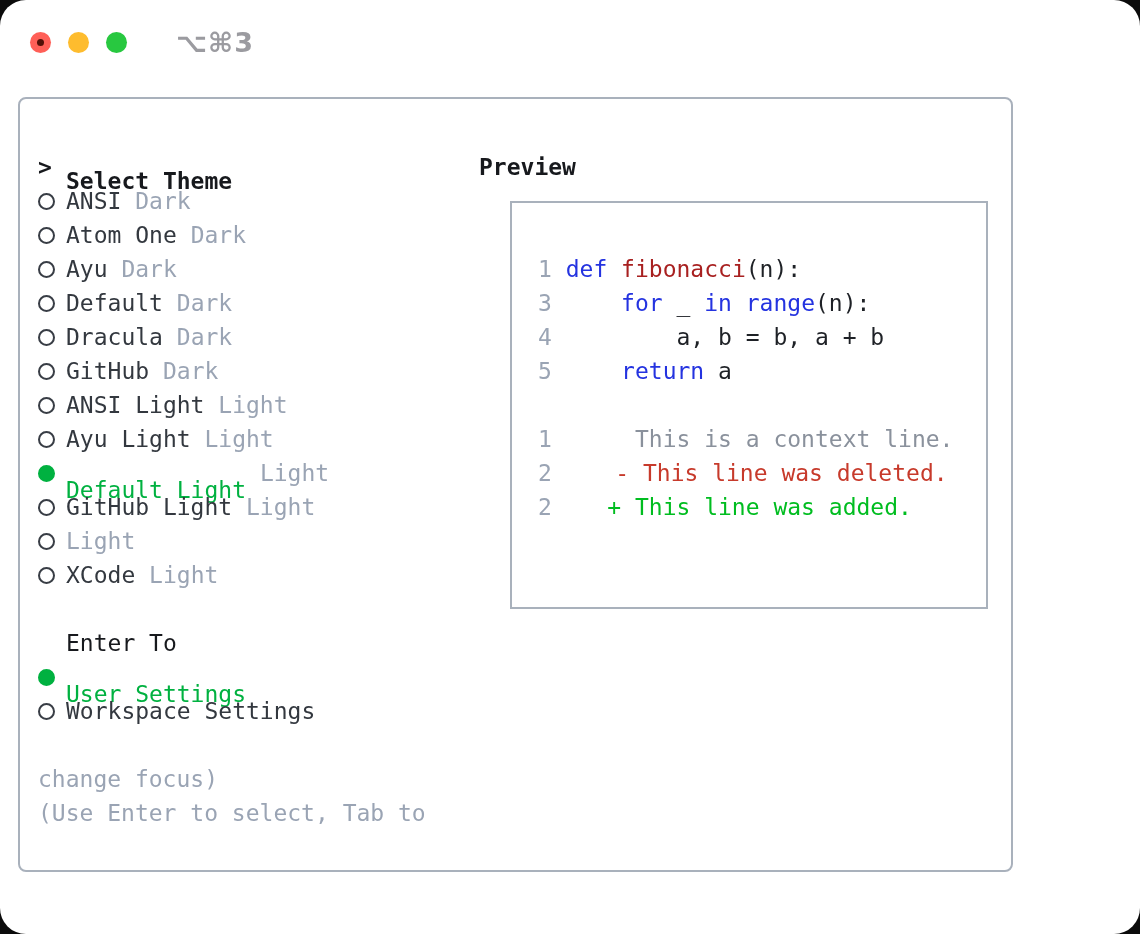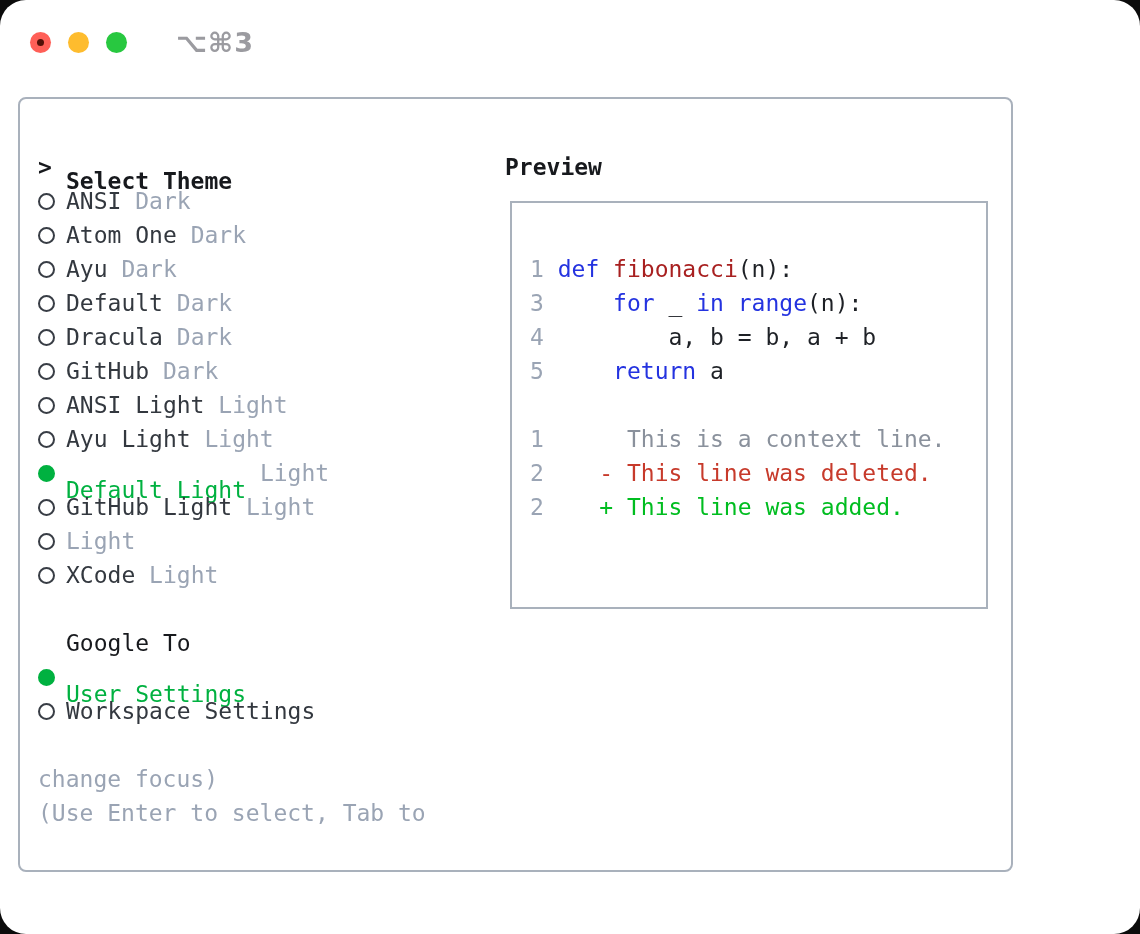--- a/index.html
+++ b/index.html
@@ -33,35 +33,35 @@
   .radio.on{background:var(--accent-green);border-color:var(--accent-green);}
   .hdr{font-weight:bold;color:var(--header-text);margin-top:27px;}
   .item-name{color:var(--item-text);}
   .item-name.sel{color:var(--accent-green);margin-top:33px;}
   .variant{color:var(--muted);}
   .apply-title{color:var(--header-text);}
   .spacer{height:34px;}
   .hint{color:var(--muted);height:34px;line-height:34px;white-space:pre;}
   
   .preview-title{
-    position:absolute;left:485px;top:51px;height:34px;line-height:34px;
+    position:absolute;left:459px;top:51px;height:34px;line-height:34px;
     font-size:23px;font-weight:bold;color:var(--header-text);
   }
   .preview-box{
     position:absolute;left:490px;top:102px;width:478px;height:408px;
-    border:2px solid var(--border-gray);box-sizing:border-box;background:#fff;
+    border:2px solid var(--border-gray);box-sizing:border-box;background:#fff;padding-left:8px;
   }
   .code{padding:49px 0 0 18px;font-size:23px;}
   .pline{height:34px;line-height:34px;white-space:pre;}
   .c-num{color:var(--muted);}
   .c-plain{color:var(--code-text);}
   .c-kw{color:var(--keyword-blue);}
   .c-fn{color:var(--function-red);}
   .c-ctx{color:var(--context-gray);text-align:right;}
-  .c-del{color:var(--deleted-red);}
+  .c-del{color:var(--deleted-red);margin-left:8px;}
   .c-add{color:var(--added-green);}
 </style>
 </head>
 <body>
 
 <div class="window">
 
   <div class="titlebar">
     <span class="light light-red">
       <span class="unsaved-dot"></span>
@@ -93,21 +93,21 @@
           <div class="row"><span class="marker-cell"><span class="radio on"></span></span><span class="item-name sel">Default Light </span><span class="variant">Light</span></div>
           <div class="row"><span class="marker-cell"><span class="radio"></span></span><span class="item-name">GitHub Light </span><span class="variant">Light</span></div>
           <div class="row"><span class="marker-cell"><span class="radio"></span></span><span class="variant">Light</span></div>
           <div class="row"><span class="marker-cell"><span class="radio"></span></span><span class="item-name">XCode </span><span class="variant">Light</span></div>
         </div>
 
       <div class="spacer"></div>
 
       <div class="row">
         <span class="marker-cell"></span>
-        <span class="apply-title">Google To</span>
+        <span class="apply-title">Enter To</span>
       </div>
 
       <div id="apply-list">
           <div class="row"><span class="marker-cell"><span class="radio on"></span></span><span class="item-name sel">User Settings</span></div>
           <div class="row"><span class="marker-cell"><span class="radio"></span></span><span class="item-name">Workspace Settings</span></div>
         </div>
 
       <div class="spacer"></div>
 
       <div id="hint-lines">

